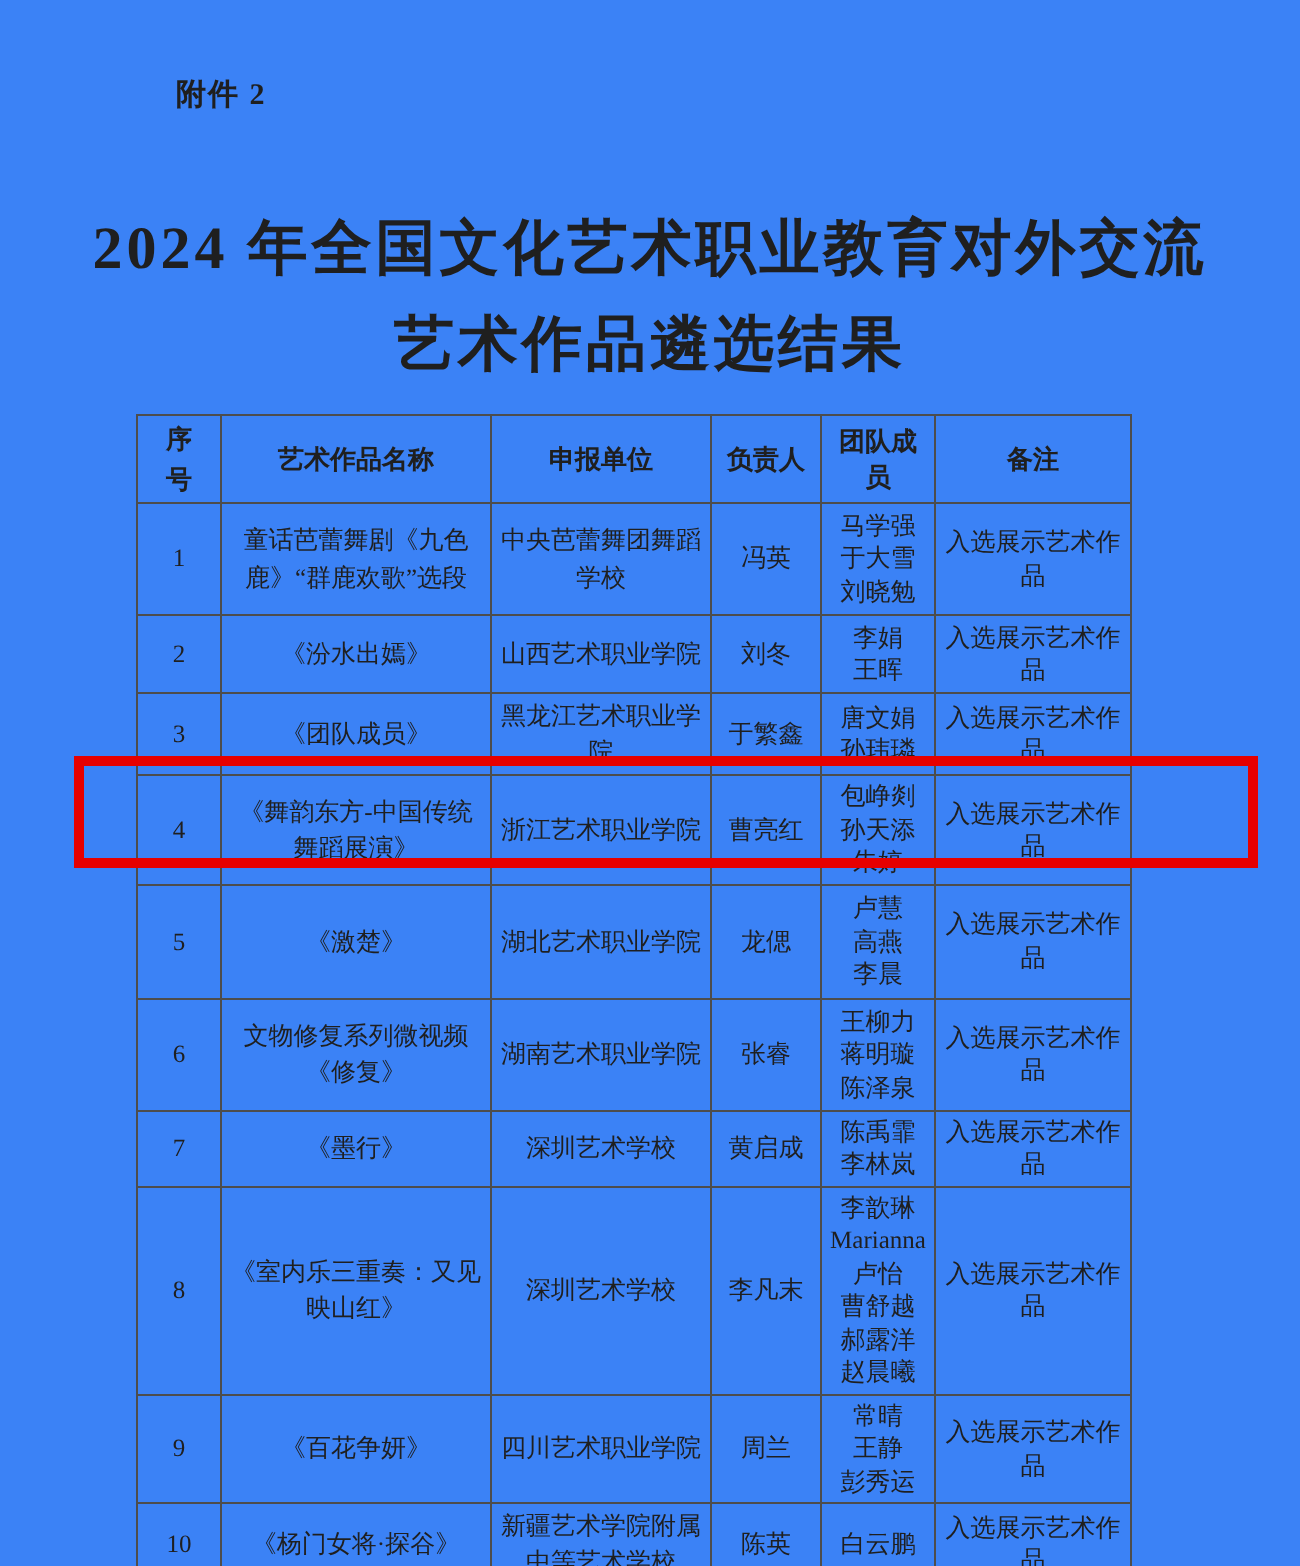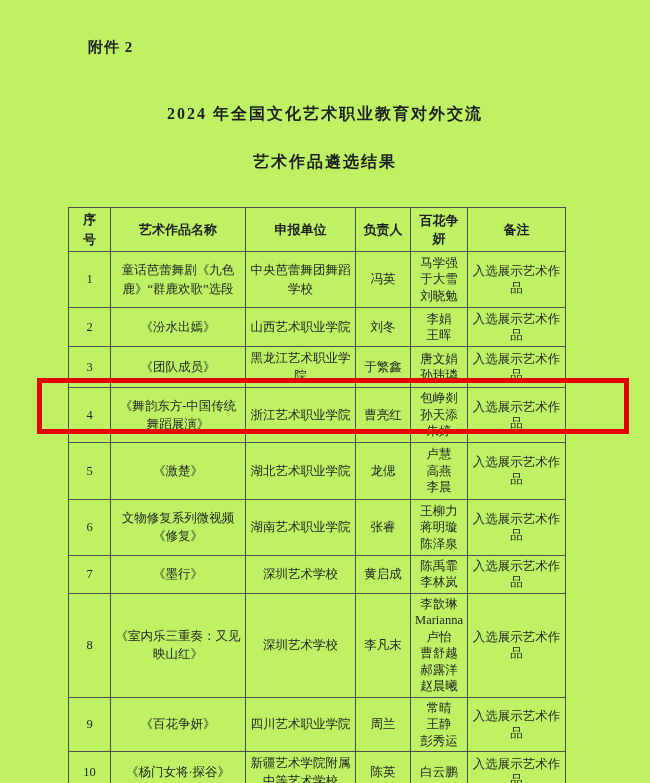--- a/index.html
+++ b/index.html
@@ -1,39 +1,39 @@
 <!DOCTYPE html>
 <html><head>
 <meta charset="utf-8">
 <style>
   * { margin: 0; padding: 0; box-sizing: border-box; }
   html, body { background: #ffffff; }
   #page {
     position: relative;
     width: 650px;
     height: 783px;
-    background: #bef264;
+    background: #3b82f6;
     font-family: "Liberation Serif", "DejaVu Serif", serif;
     color: #1f1f1f;
     overflow: hidden;
   }
   .attachment {
     position: absolute;
     left: 88px;
     top: 38px;
     font-size: 15px;
     font-weight: bold;
     letter-spacing: 1px;
   }
   .title-line1, .title-line2 {
     position: absolute;
     left: 0;
     width: 100%;
     text-align: center;
-    font-size: 16px;
+    font-size: 30px;
     font-weight: bold;
     letter-spacing: 2px;
   }
   .title-line1 { top: 104px; }
   .title-line2 { top: 152px; }
   .subtitle {
     position: absolute;
     left: 0;
     top: 178px;
     width: 100%;
@@ -99,21 +99,21 @@
         <col style="width:55px">
           <col style="width:57px">
           <col style="width:98px">
       </colgroup>
       <tbody>
           <tr style="height:44px">
         <th><span class="vert">序号</span></th>
         <th>艺术作品名称</th>
         <th>申报单位</th>
         <th>负责人</th>
-        <th>百花争妍</th>
+        <th>团队成员</th>
         <th>备注</th>
       </tr>
       <tr style="height:56px">
         <td class="c-no">1</td>
         <td class="c-title">童话芭蕾舞剧《九色鹿》“群鹿欢歌”选段</td>
         <td class="c-unit">中央芭蕾舞团舞蹈学校</td>
         <td class="c-leader">冯英</td>
         <td class="c-team">马学强
 于大雪
 刘晓勉</td>

